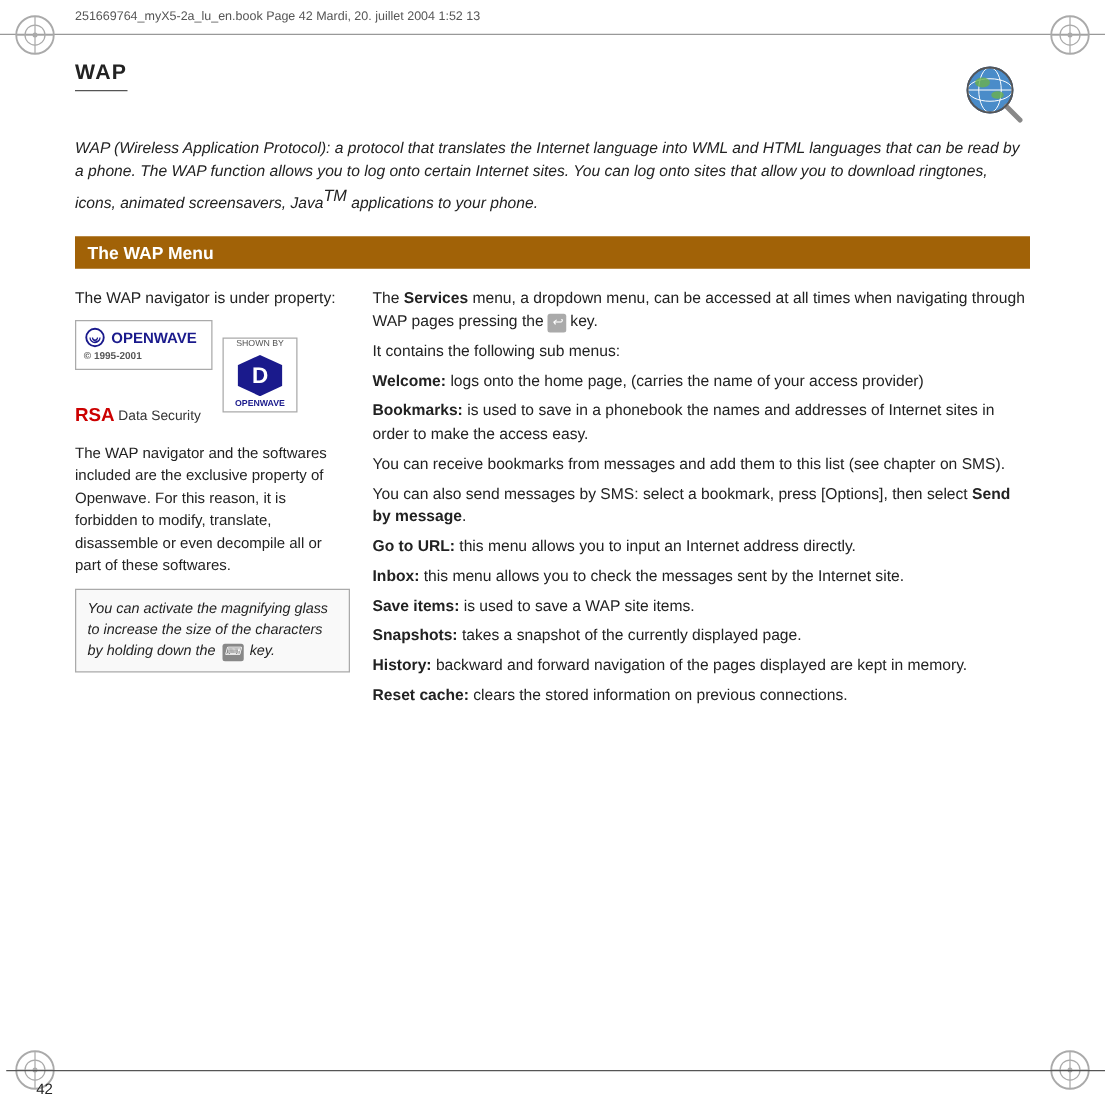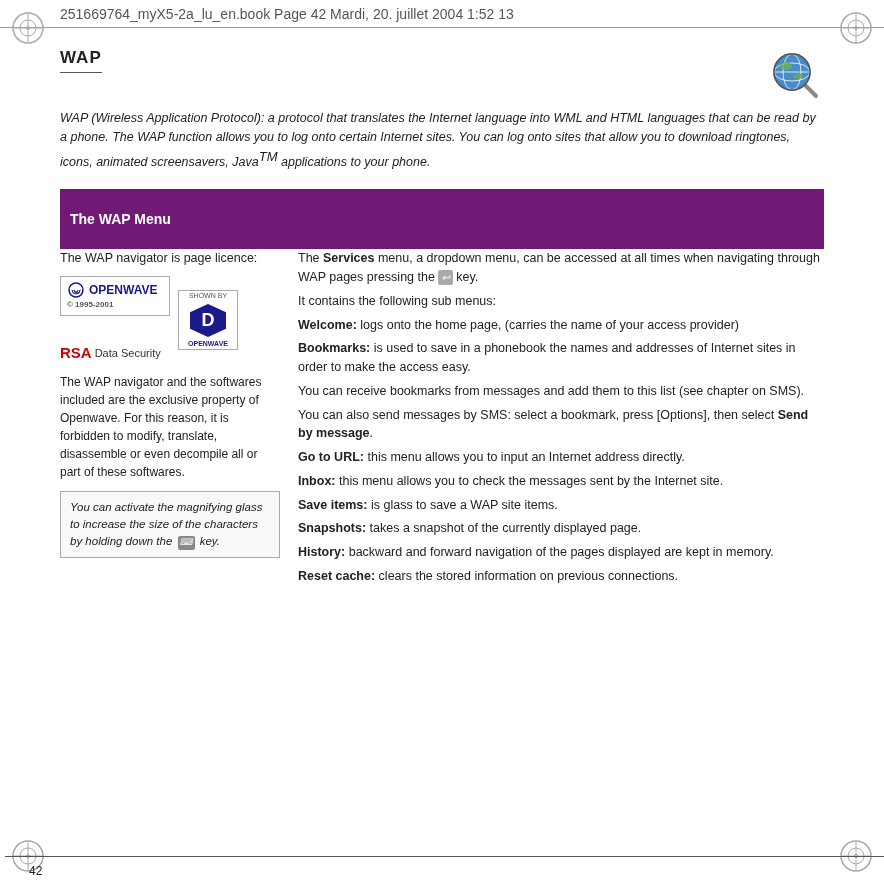--- a/index.html
+++ b/index.html
@@ -30,21 +30,21 @@
     .top-bar {
       position: absolute;
       top: 0;
       left: 0;
       right: 0;
       height: 28px;
       border-bottom: 1px solid #999;
       display: flex;
       align-items: center;
       padding: 0 60px;
-      font-size: 14px;
+      font-size: 10px;
       color: #555;
     }
 
     
     .page {
       position: absolute;
       top: 28px;
       left: 0;
       right: 0;
       bottom: 28px;
@@ -87,25 +87,26 @@
       line-height: 1.5;
       margin-bottom: 18px;
       color: #222;
     }
     .intro-text sup {
       font-size: 13px;
     }
 
     
     .section-header {
-      background: #701a75;
+      background: #a16207;
       color: #fff;
       font-weight: bold;
       font-size: 14px;
-      padding: 22px 10px;
+      padding: 5px 10px;
+      margin-bottom: 14px;
     }
 
     
     .two-col {
       display: flex;
       gap: 18px;
     }
 
     .col-left {
       width: 220px;
@@ -309,21 +310,21 @@
 
   <p class="intro-text">
     <span>WAP (Wireless Application Protocol): a protocol that translates the Internet language into WML and HTML languages that can be read by a phone. The WAP function allows you to log onto certain Internet sites. You can log onto sites that allow you to download ringtones, icons, animated screensavers, Java</span><sup>TM</sup><span> applications to your phone.</span>
   </p>
 
   <div class="section-header">The WAP Menu</div>
 
   <div class="two-col">
 
     <div class="col-left">
-      <p>The WAP navigator is page licence:</p>
+      <p>The WAP navigator is under property:</p>
 
       <div class="logos-area">
 
         <div style="display:flex; flex-direction:column; gap:6px;">
           <div class="openwave-logo">
             <div class="openwave-top">
 
               <svg width="18" height="18" viewBox="0 0 18 18">
                 <circle cx="9" cy="9" r="7" fill="none" stroke="#1a1a8c" stroke-width="1.5"></circle>
                 <path d="M9,9 m-4,0 a4,4 0 1,0 8,0 a3,3 0 1,1 -6,0 a2,2 0 1,0 4,0" fill="none" stroke="#1a1a8c" stroke-width="1"></path>
@@ -390,21 +391,21 @@
         <span> </span><span>this menu allows you to input an Internet address directly.</span>
       </p>
 
       <p>
         <span class="bold">Inbox:</span>
         <span> </span><span>this menu allows you to check the messages sent by the Internet site.</span>
       </p>
 
       <p>
         <span class="bold">Save items:</span>
-        <span> </span><span>is glass to save a WAP site items.</span>
+        <span> </span><span>is used to save a WAP site items.</span>
       </p>
 
       <p>
         <span class="bold">Snapshots:</span>
         <span> </span><span>takes a snapshot of the currently displayed page.</span>
       </p>
 
       <p>
         <span class="bold">History:</span>
         <span> </span><span>backward and forward navigation of the pages displayed are kept in memory.</span>

